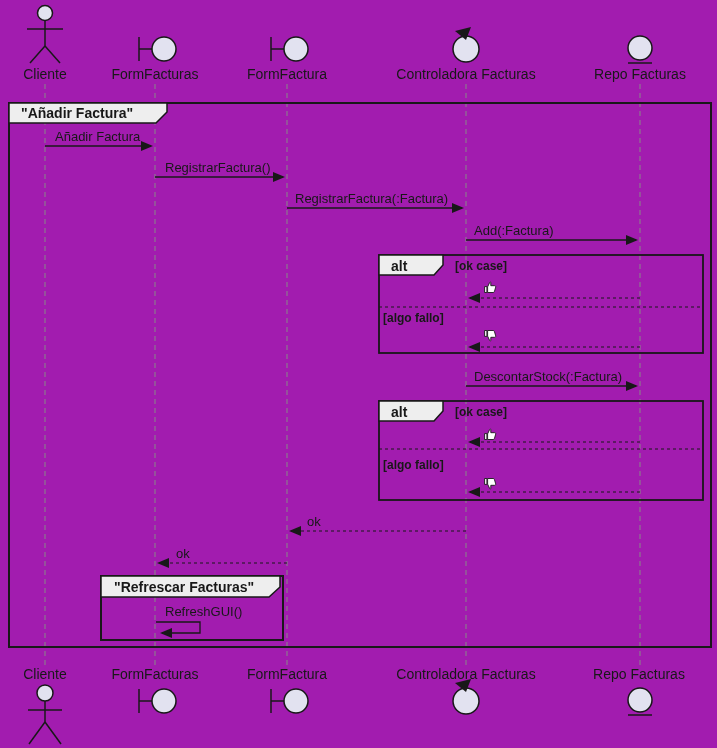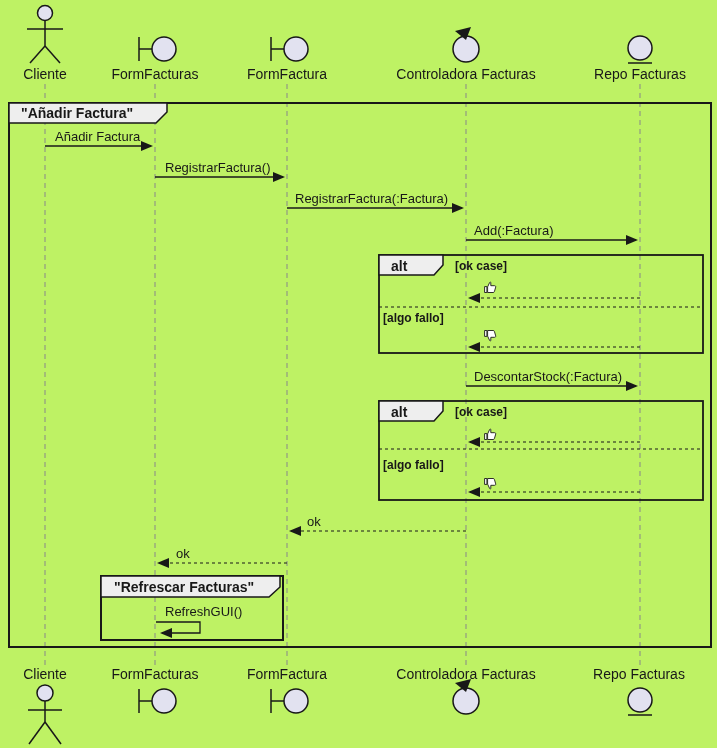--- a/index.html
+++ b/index.html
@@ -1,16 +1,16 @@
 <!DOCTYPE html>
 <html><head>
 <meta charset="utf-8">
 <style>
   html,body{margin:0;padding:0;background:#ffffff;}
-  .stage{position:relative;width:717px;height:748px;background:#bef264;overflow:hidden;
+  .stage{position:relative;width:717px;height:748px;background:#a21caf;overflow:hidden;
          font-family:"Liberation Sans",sans-serif;}
   svg{position:absolute;left:0;top:0;}
   text{font-family:"Liberation Sans",sans-serif;fill:#181818;}
   .plabel{font-size:14px;}
   .msg{font-size:13px;}
   .ftitle{font-size:14px;font-weight:bold;}
   .op{font-size:14px;font-weight:bold;}
   .guard{font-size:12px;font-weight:bold;}
   .shape{stroke:#181818;fill:none;}
   .fill-part{fill:#E2E2F0;stroke:#181818;stroke-width:1.5;}

